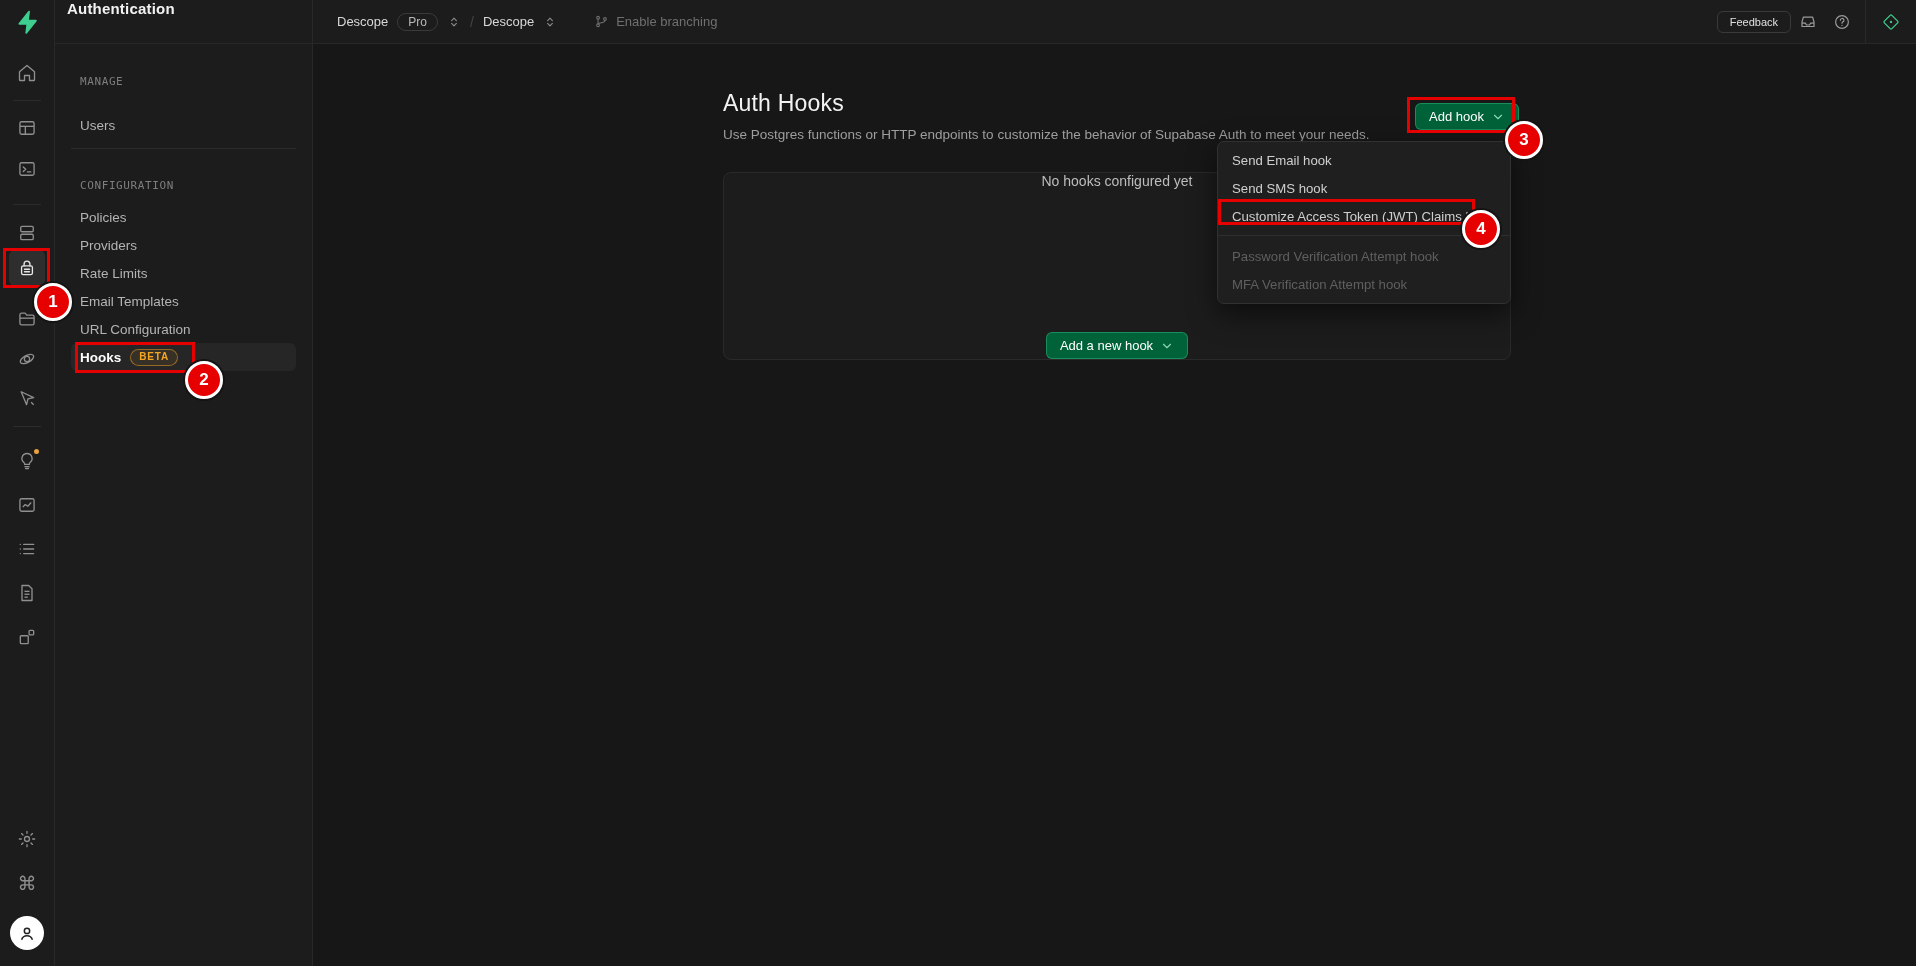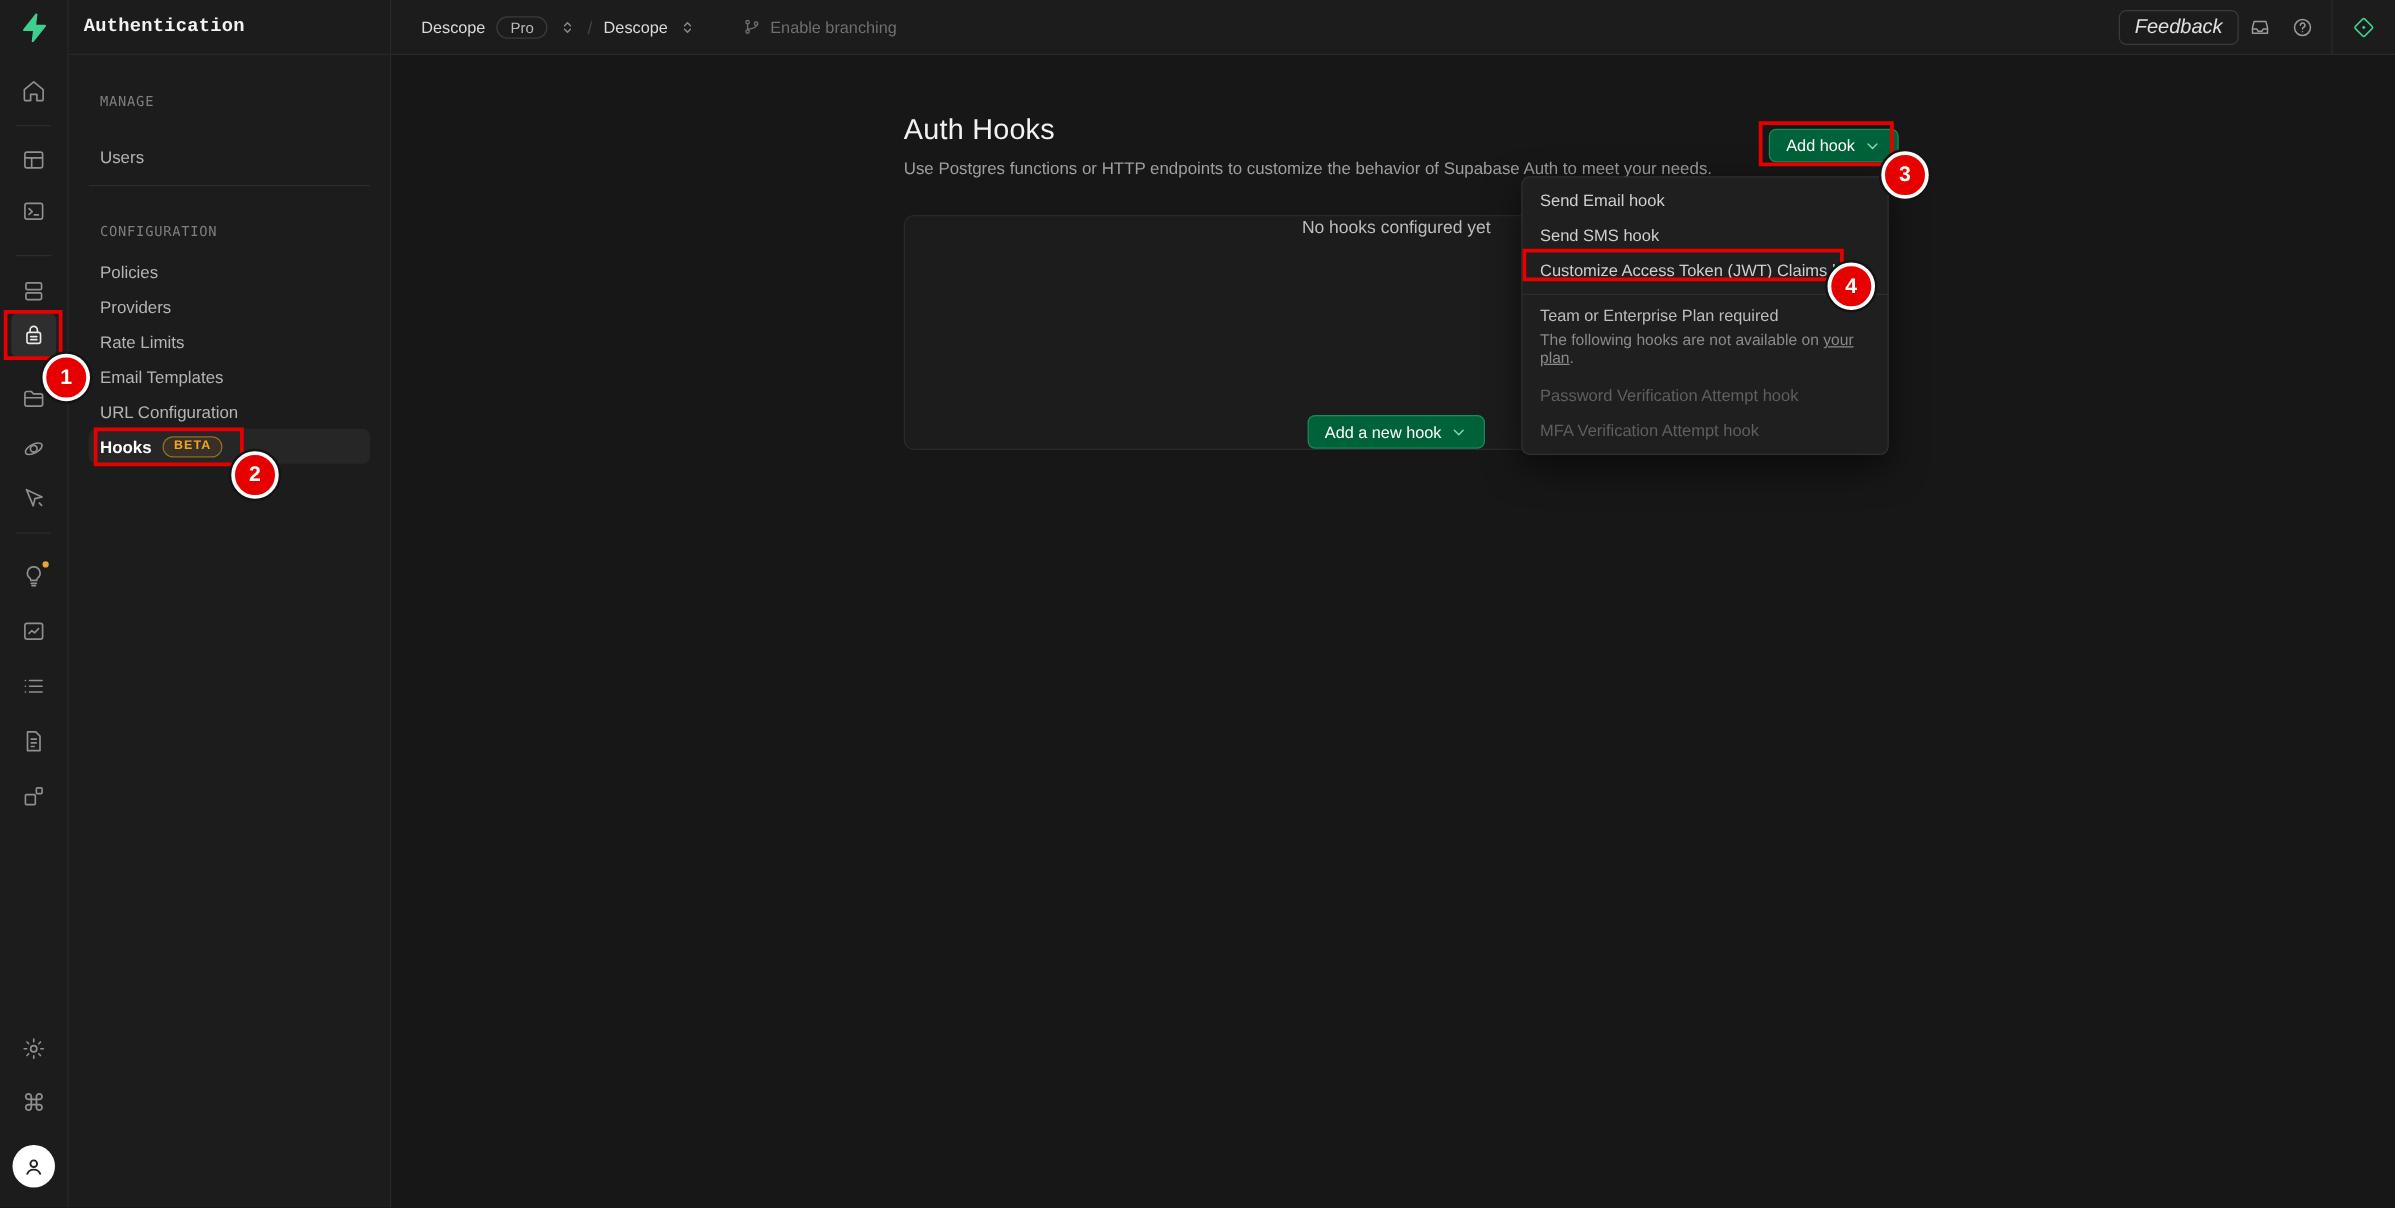--- a/index.html
+++ b/index.html
@@ -20,22 +20,22 @@
   .r-dot { position:absolute; width:9px; height:9px; border-radius:50%; background:#e8a33d;
     top:3px; right:3px; border:2px solid #1c1c1c; }
   .avatar { position:absolute; left:50%; transform:translateX(-50%); width:34px; height:34px;
     border-radius:50%; background:#ffffff; color:#222; display:flex; align-items:center;
     justify-content:center; cursor:pointer; }
   .cmd-glyph { font-size:19px; color:#8f8f8f; }
 
   
   .sidebar { position:absolute; left:55px; top:0; bottom:0; width:258px; background:#1c1c1c;
     border-right:1px solid #282828; z-index:15; }
-  .sidebar-header { height:44px; border-bottom:1px solid #282828; display:flex; align-items:center;
-    padding:0 12px;font-family:Liberation Mono, monospace; }
+  .sidebar-header { height:44px; border-bottom:1px solid #282828; display:flex; 
+    padding:0 12px; }
   .sidebar-title { font-size:15px; font-weight:700; letter-spacing:.2px; color:#f2f2f2; }
   .s-label { position:absolute; left:25px; font-family:"DejaVu Sans Mono", monospace;
     font-size:11px; color:#7e7e7e; letter-spacing:.6px; }
   .s-item { position:absolute; left:16px; right:16px; height:28px; border-radius:6px;
     display:flex; align-items:center; padding-left:9px; font-size:13.5px; color:#b4b4b4; cursor:pointer; }
   .s-item.active { background:#262626; color:#fff; font-weight:700; }
   .s-divider { position:absolute; left:16px; right:16px; height:1px; background:#2c2c2c; }
   .beta-badge { margin-left:9px; font-size:10px; font-weight:700; letter-spacing:.8px;
     color:#f5a524; background:rgba(245,165,36,.08); border:1px solid rgba(245,165,36,.5);
     border-radius:9px; padding:1.5px 8px; line-height:1.2; }
@@ -45,22 +45,22 @@
   .topbar { height:44px; background:#1c1c1c; border-bottom:1px solid #282828;
     display:flex; align-items:center; justify-content:space-between; padding:0 0 0 24px; }
   .crumbs { display:flex; align-items:center; gap:9px; font-size:13px; color:#d8d8d8; }
   .pill { border:1px solid #3a3a3a; border-radius:999px; padding:1px 10px; font-size:12px;
     color:#b8b8b8; cursor:pointer; }
   .updown { color:#8a8a8a; display:flex; cursor:pointer; }
   .slash { color:#454545; font-size:14px; }
   .branching { display:flex; align-items:center; gap:7px; color:#6f6f6f; font-size:13px;
     margin-left:28px; cursor:pointer; }
   .top-right { display:flex; align-items:center; height:100%; }
-  .feedback-btn { border:1px solid #3a3a3a; border-radius:6px; padding:4px 12px; font-size:16px;
-    color:#e0e0e0; background:transparent; cursor:pointer;font-style:italic; }
+  .feedback-btn { border:1px solid #3a3a3a; border-radius:6px; padding:4px 12px; font-size:11px;
+    color:#e0e0e0; background:transparent; cursor:pointer; }
   .tr-icon { width:34px; height:34px; display:flex; align-items:center; justify-content:center;
     color:#9a9a9a; cursor:pointer; }
   .tr-sep { width:1px; height:44px; background:#282828; margin-left:6px; }
   .diamond-wrap { width:50px; height:44px; display:flex; align-items:center; justify-content:center;
     color:#3ecf8e; cursor:pointer; }
 
   .page-title { position:absolute; left:410px; top:90px; font-size:23px; font-weight:400;
     color:#f2f2f2; letter-spacing:.2px; }
   .page-desc { position:absolute; left:410px; top:127px; font-size:13.5px; color:#9e9e9e; }
   .btn-green { background:#006239; border:1px solid rgba(62,207,142,.4); color:#fff;
@@ -337,26 +337,20 @@
             <path d="m6 9 6 6 6-6"></path>
           </svg>
       </button>
     </div>
 
     <div class="menu">
       <div class="menu-item">Send Email hook</div>
       <div class="menu-item">Send SMS hook</div>
       <div class="menu-item">Customize Access Token (JWT) Claims hook</div>
       <div class="menu-sep"></div>
-      <div class="menu-note">
-        <div class="menu-note-title">Team or Enterprise Plan required</div>
-        <div class="menu-note-desc">
-          <span>The following hooks are not available on </span><span class="link">your plan</span><span>.</span>
-        </div>
-      </div>
       <div class="menu-item disabled">Password Verification Attempt hook</div>
       <div class="menu-item disabled">MFA Verification Attempt hook</div>
     </div>
   </div>
 
   <div class="anno-box" style="left:3px; top:248px; width:47px; height:40px;"></div>
   <div class="anno-circle" style="left:34px; top:283px;">1</div>
 
   <div class="anno-box" style="left:75px; top:342px; width:120px; height:31px;"></div>
   <div class="anno-circle" style="left:185px; top:361px;">2</div>

